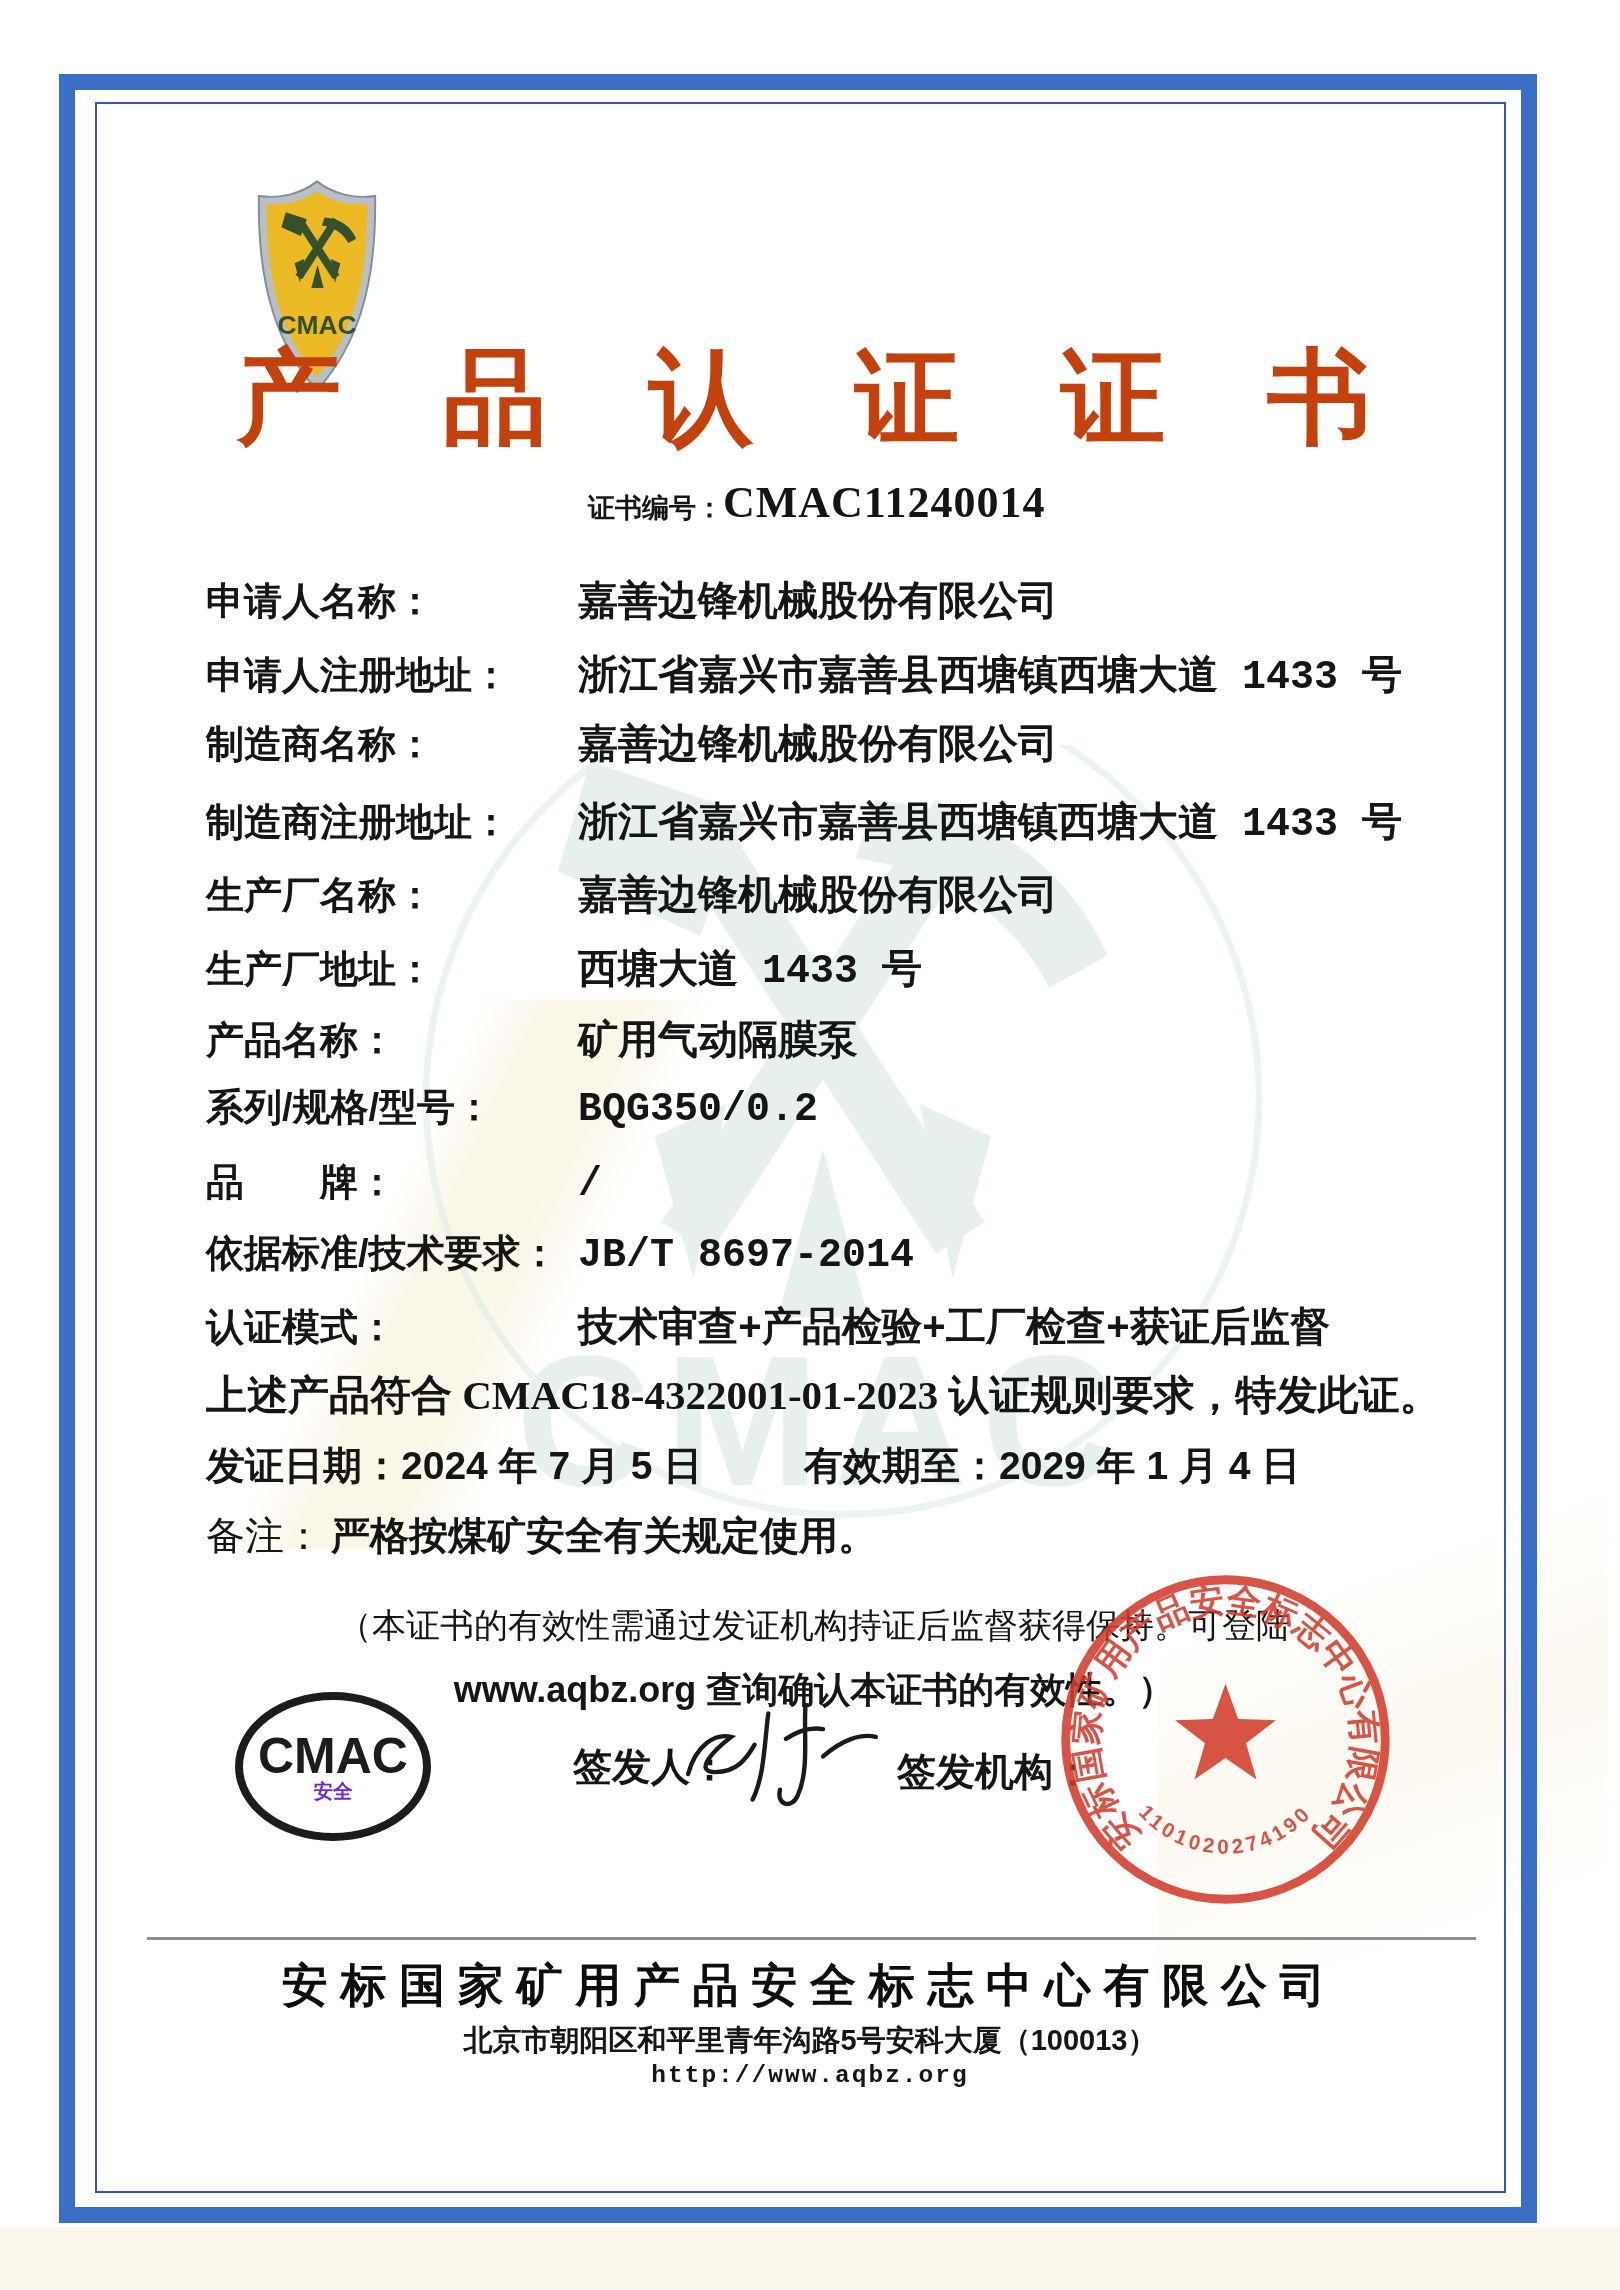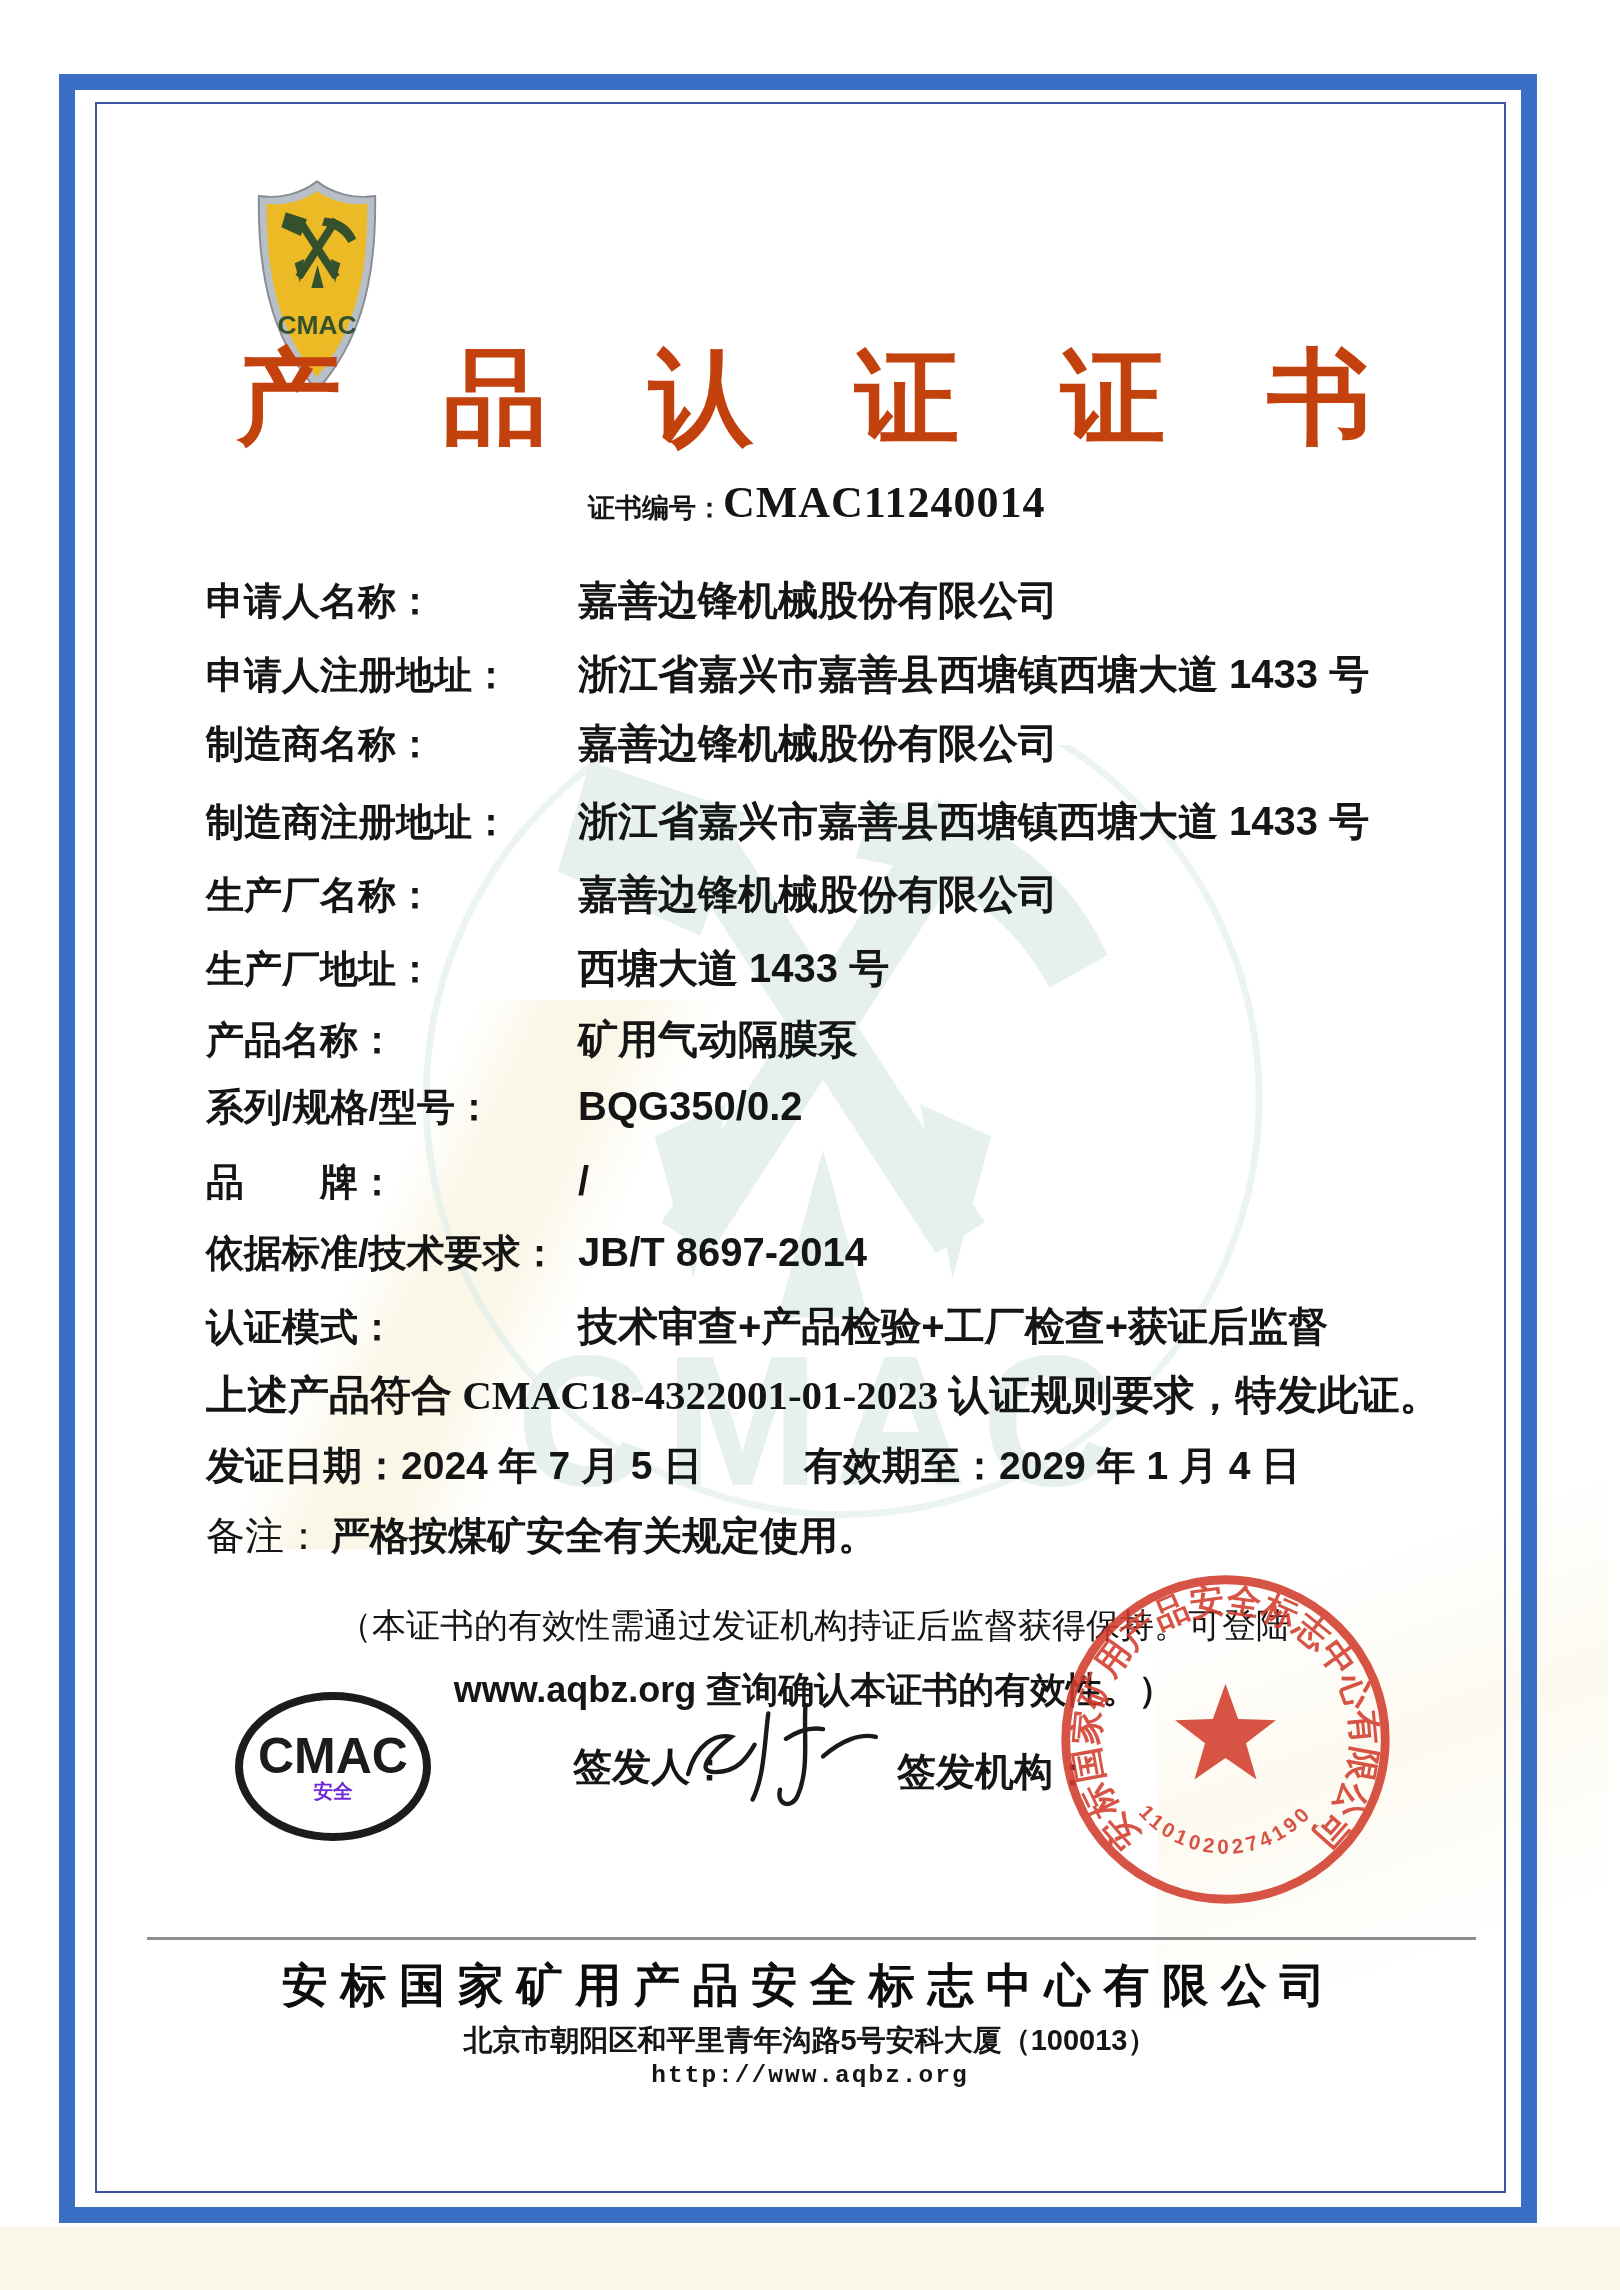--- a/index.html
+++ b/index.html
@@ -45,21 +45,21 @@
     font-size:104px; font-weight:900; letter-spacing:102px;
     white-space:nowrap; color:#c2410c;
   }
   .cert-no { left:588px; top:477px; white-space:nowrap; }
   .cert-no .lbl { font-size:27px; font-weight:bold; }
   .cert-no .val { font-family:"Liberation Serif", serif; font-size:44px; font-weight:bold; letter-spacing:1px; }
 
   
   .row { left:206px; width:1235px; height:51px; white-space:nowrap; }
   .row .row-label { display:inline-block; width:372px; font-size:38px; font-weight:bold; vertical-align:baseline; }
-  .row .row-value { font-family:Liberation Sans, sans-serif; font-size:40px; font-weight:bold; }
+  .row .row-value { font-family:Liberation Mono, monospace; font-size:40px; font-weight:bold; }
   .r1{top:573px}.r2{top:647px}.r3{top:716px}.r4{top:794px}.r5{top:867px}.r6{top:941px}
   .r7{top:1012px}.r8{top:1082px}.r9{top:1157px}.r10{top:1228px}.r11{top:1299px}
 
   .statement { left:206px; top:1368px; width:1304px; font-family:"Liberation Serif", serif; font-size:41px; font-weight:bold; white-space:nowrap; }
   .date-issue { left:206px; top:1439px; font-size:39px; font-weight:bold; white-space:nowrap; }
   .date-valid { left:804px; top:1439px; font-size:39px; font-weight:bold; white-space:nowrap; }
   .remark-label { left:206px; top:1509px; font-size:39px; font-weight:normal; }
   .remark-value { left:331px; top:1509px; font-size:39px; font-weight:bold; }
 
   .note-line1 { left:118px; top:1603px; width:1392px; text-align:center; font-size:34px; font-weight:normal; }

